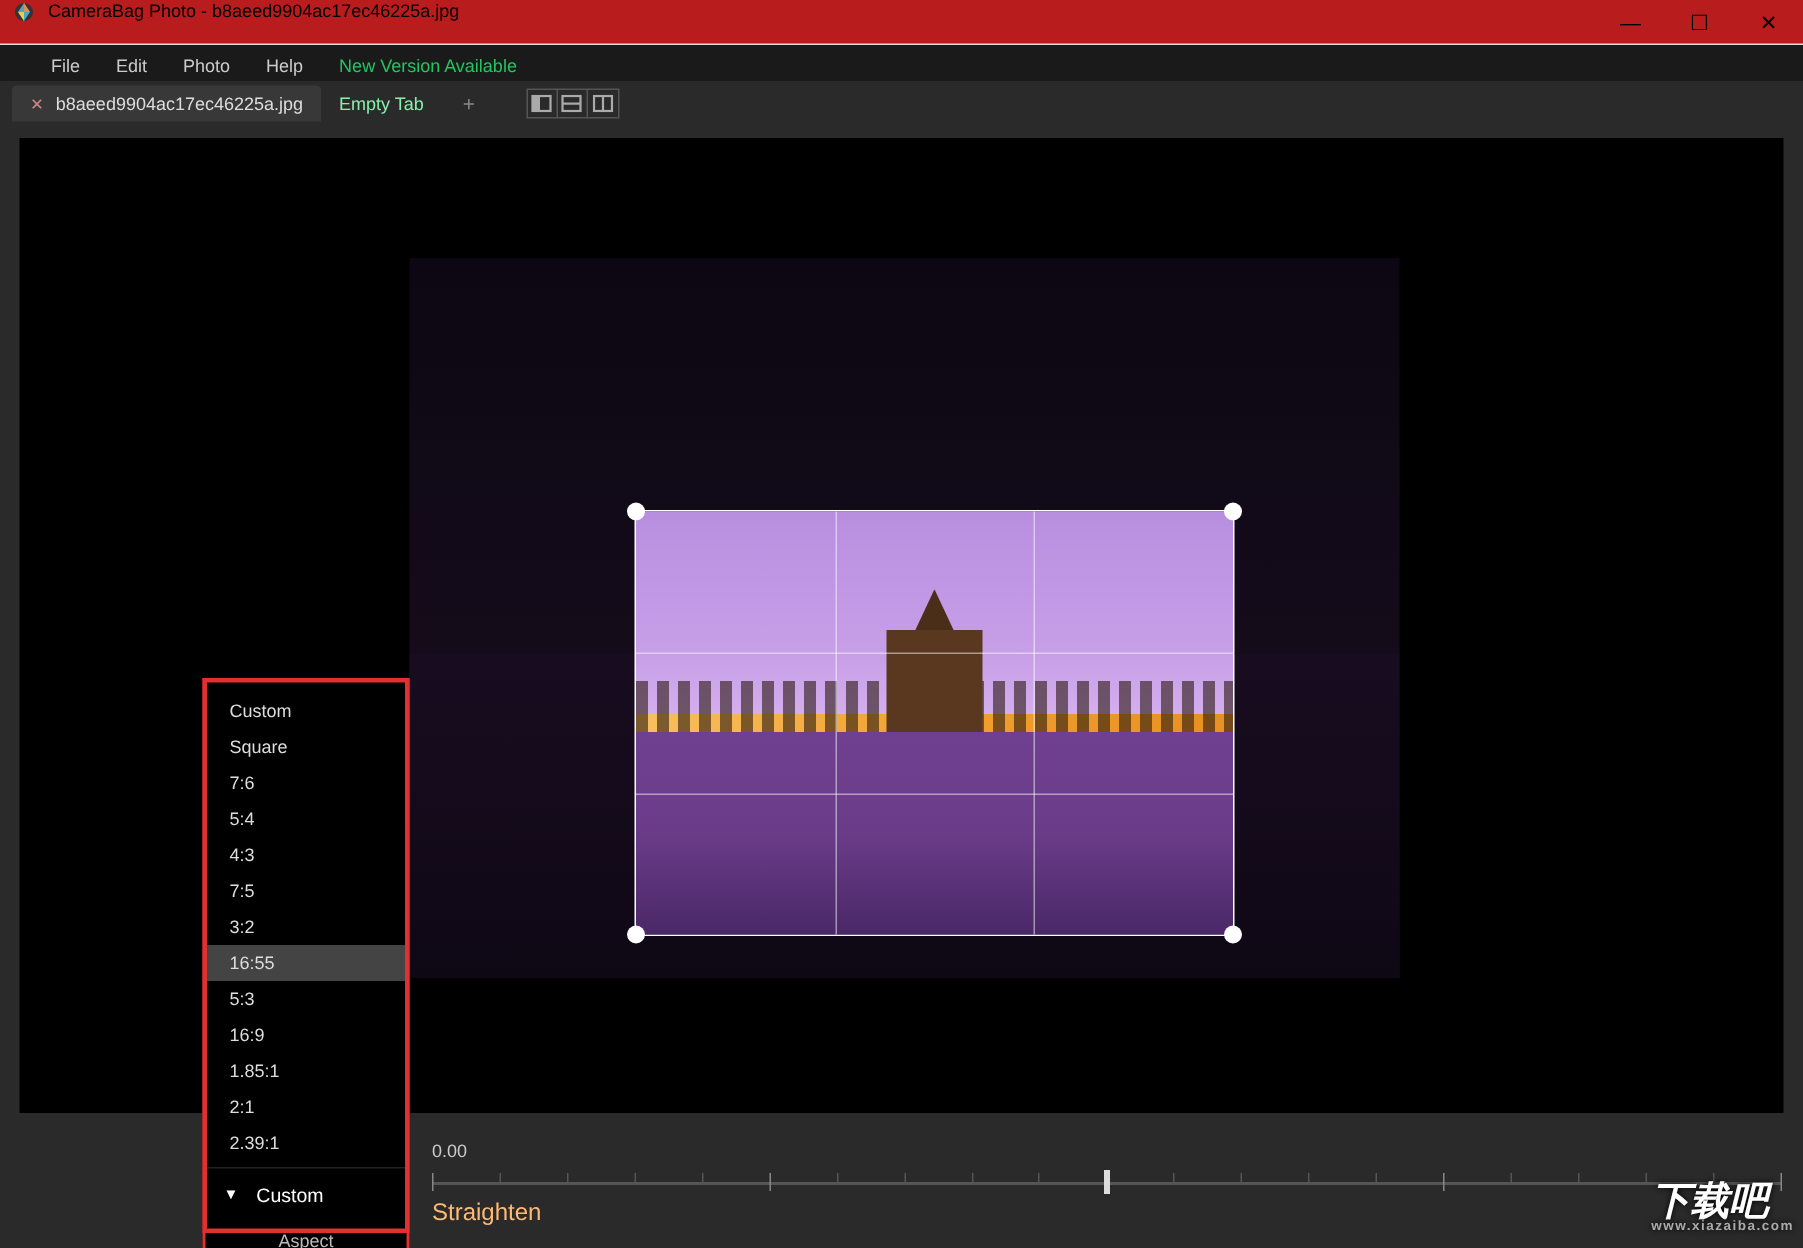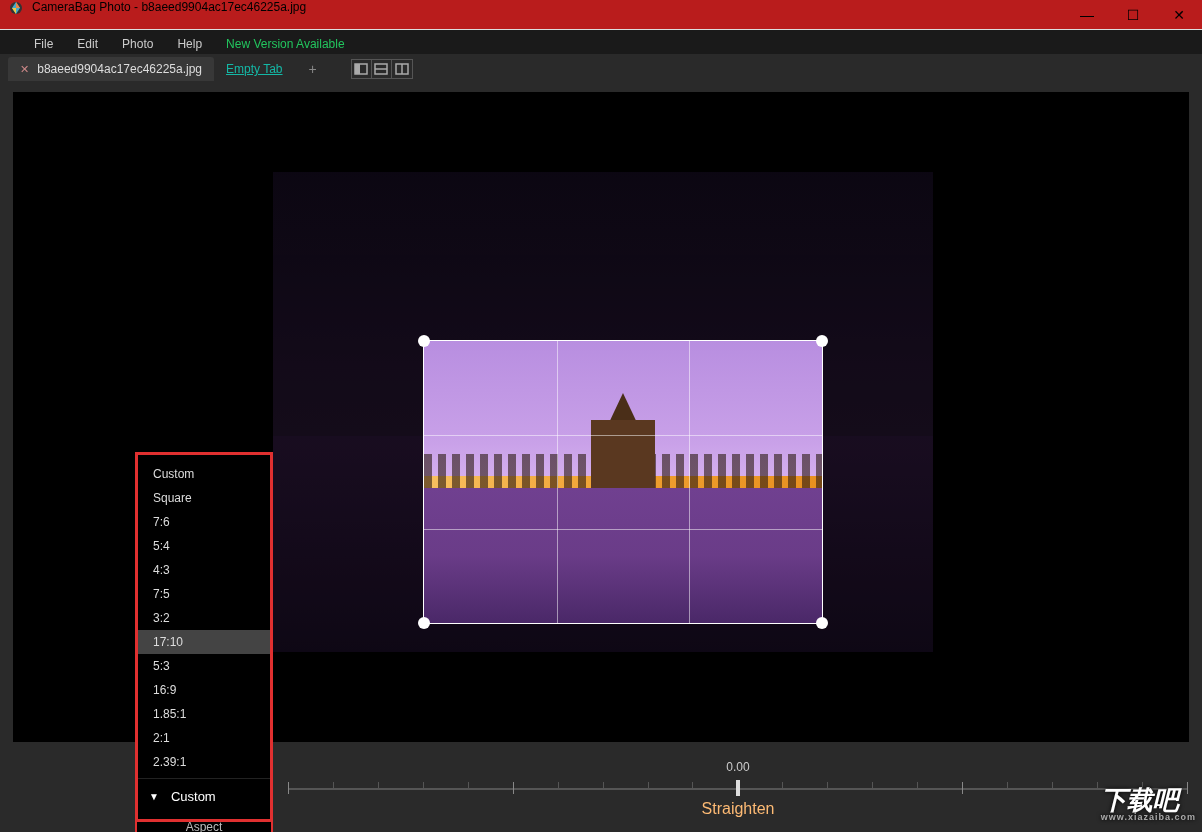--- a/index.html
+++ b/index.html
@@ -13,21 +13,21 @@
 .titlebar .win-btn { width: 46px; height: 30px; display: flex; align-items: center; justify-content: center; font-size: 14px; color: #000; }
 
 
 .menubar { height: 24px; background: #1a1a1a; display: flex; align-items: flex-end; padding: 0 24px; gap: 4px; }
 .menubar .menu-item { color: #ccc; font-size: 12px; padding: 3px 10px; }
 .menubar .menu-item.highlight { color: #22c55e; }
 
 
 .tabbar { height: 30px; background: #2a2a2a; display: flex; align-items: center; padding: 0 8px; gap: 0; }
 .tab { display: flex; align-items: center; padding: 5px 12px; background: #383838; color: #ddd; font-size: 12px; border-radius: 3px 3px 0 0; gap: 8px; }
-.tab.inactive { background: transparent; color: #14b8a6; text-decoration: underline; }
+.tab.inactive { background: transparent; color: #86efac; }
 .tab .close-x { color: #c88; font-size: 11px; }
 .tab-add { color: #888; padding: 0 14px; font-size: 14px; }
 .view-toggles { display: flex; margin-left: 20px; border: 1px solid #555; }
 .view-toggle { width: 20px; height: 18px; display: flex; align-items: center; justify-content: center; border-right: 1px solid #555; }
 .view-toggle:last-child { border-right: none; }
 .view-toggle svg { width: 14px; height: 12px; }
 
 
 .canvas-area { position: absolute; top: 84px; left: 0; right: 0; bottom: 80px; background: #2a2a2a; }
 .image-viewport { position: absolute; left: 13px; top: 8px; right: 13px; bottom: 10px; background: #000; overflow: hidden; }
@@ -57,21 +57,21 @@
 .aspect-current-row .tri { color:#fff; font-size:10px; }
 .aspect-current-row .lbl { color:#fff; font-size:13px; }
 .aspect-footer-label { text-align:center; color:#bbb; font-size:12px; padding: 6px 0 2px; }
 .red-border-ext { position:absolute; left:135px; top:452px; width:138px; height:370px; border:3px solid #e03030; pointer-events:none; z-index:11; }
 
 
 .bottom-bar { position: absolute; left: 0; right: 0; bottom: 0; height: 80px; background: #2a2a2a; display: flex; align-items: flex-start; padding: 8px 14px 0; gap: 14px; }
 .aspect-section { width: 260px; display:flex; flex-direction:column; align-items:center; gap:6px; }
 .section-label { color:#fdba74; font-size:16px; }
 
-.straighten-section { flex:1; display:flex; flex-direction:column; align-items:center; gap:2px; position:relative; }
+.straighten-section { flex:1; display:flex; flex-direction:column; gap:2px; position:relative; }
 .straighten-value { color:#ccc; font-size:12px; margin-bottom:2px; }
 .slider-track { width: 100%; height: 20px; position:relative; }
 .slider-line { position:absolute; left:0; right:0; top:50%; height:2px; background:#555; }
 .slider-ticks { position:absolute; left:0; right:0; top:4px; height:12px; display:flex; justify-content:space-between; }
 .slider-ticks span { width:1px; height:8px; background:#555; }
 .slider-ticks span.major { height:12px; background:#888; }
 .slider-thumb { position:absolute; left:50%; top:50%; width:4px; height:16px; background:#ddd; transform:translate(-50%,-50%); }
 
 .action-buttons { display:flex; gap:12px; padding-top:6px; }
 .btn { background:#1a1a1a; color:#fff; font-size:13px; padding: 8px 20px; border-radius:2px; border:none; }
@@ -161,21 +161,21 @@
 
 <div class="aspect-popup">
   <div class="aspect-list">
     <div class="aspect-item">Custom</div>
     <div class="aspect-item">Square</div>
     <div class="aspect-item">7:6</div>
     <div class="aspect-item">5:4</div>
     <div class="aspect-item">4:3</div>
     <div class="aspect-item">7:5</div>
     <div class="aspect-item">3:2</div>
-    <div class="aspect-item selected">17:10</div>
+    <div class="aspect-item selected">16:55</div>
     <div class="aspect-item">5:3</div>
     <div class="aspect-item">16:9</div>
     <div class="aspect-item">1.85:1</div>
     <div class="aspect-item">2:1</div>
     <div class="aspect-item">2.39:1</div>
   </div>
   <div class="aspect-current-row">
     <span class="tri">▼</span>
     <span class="lbl">Custom</span>
   </div>

